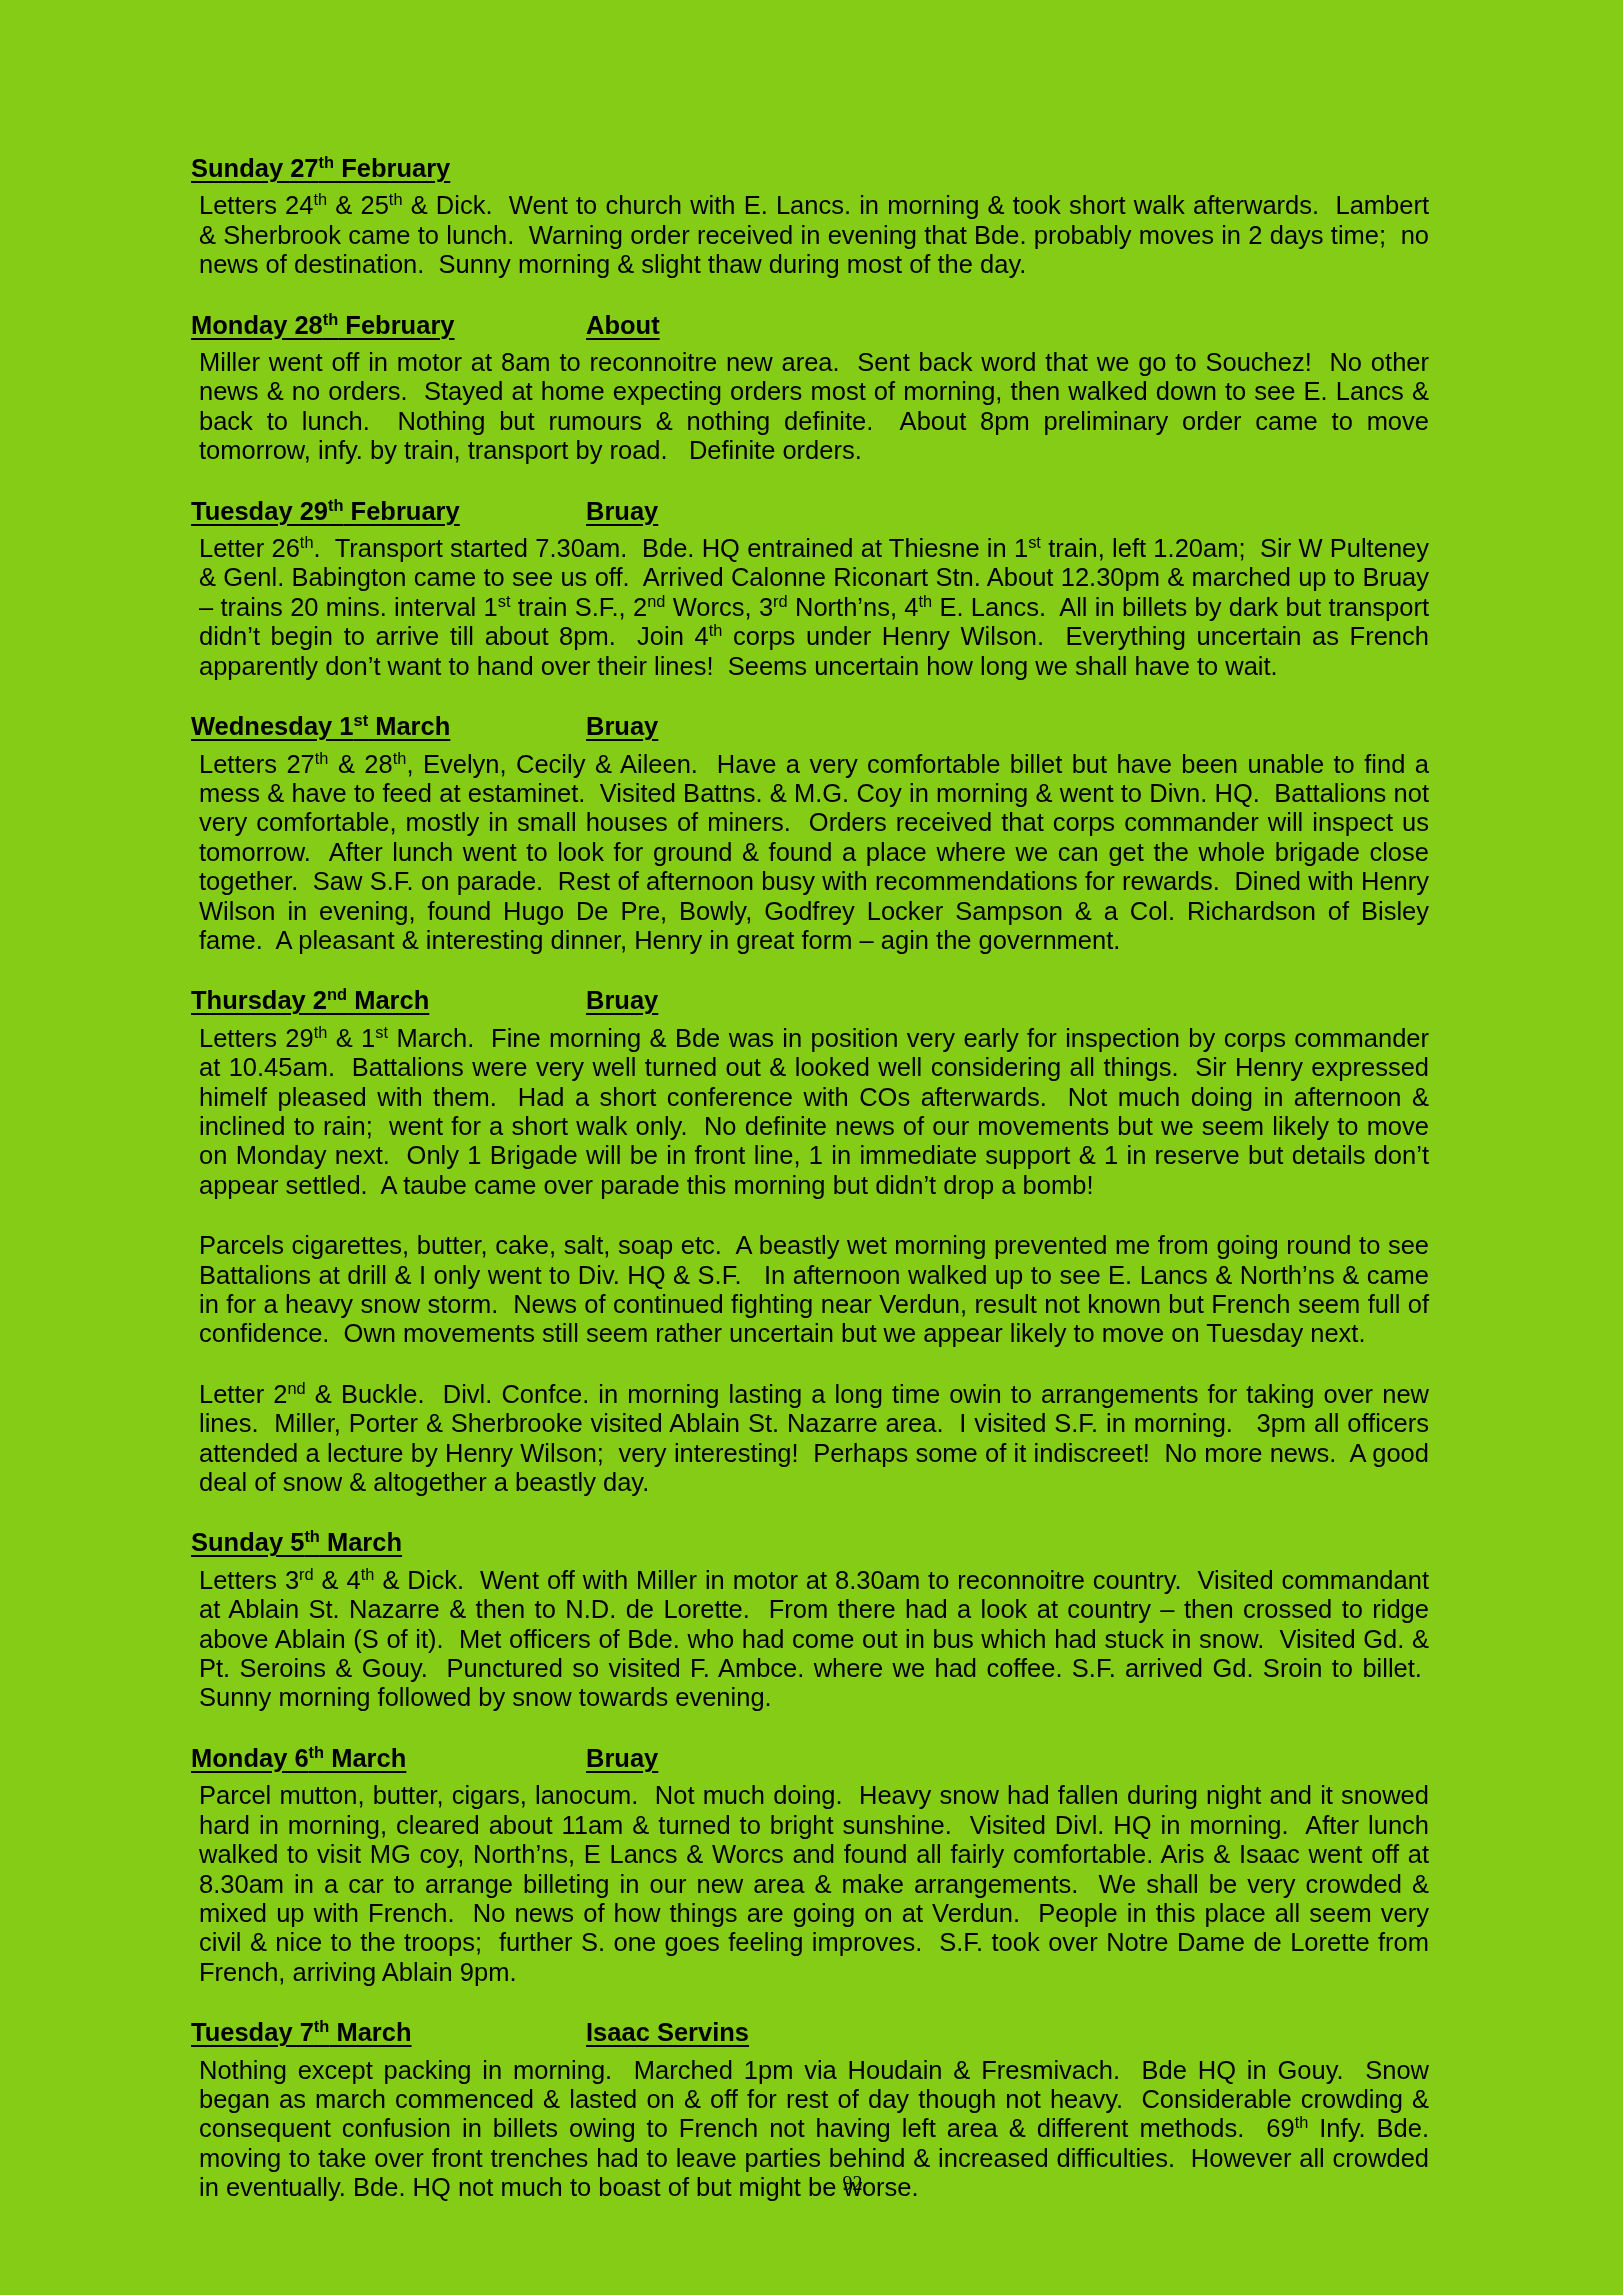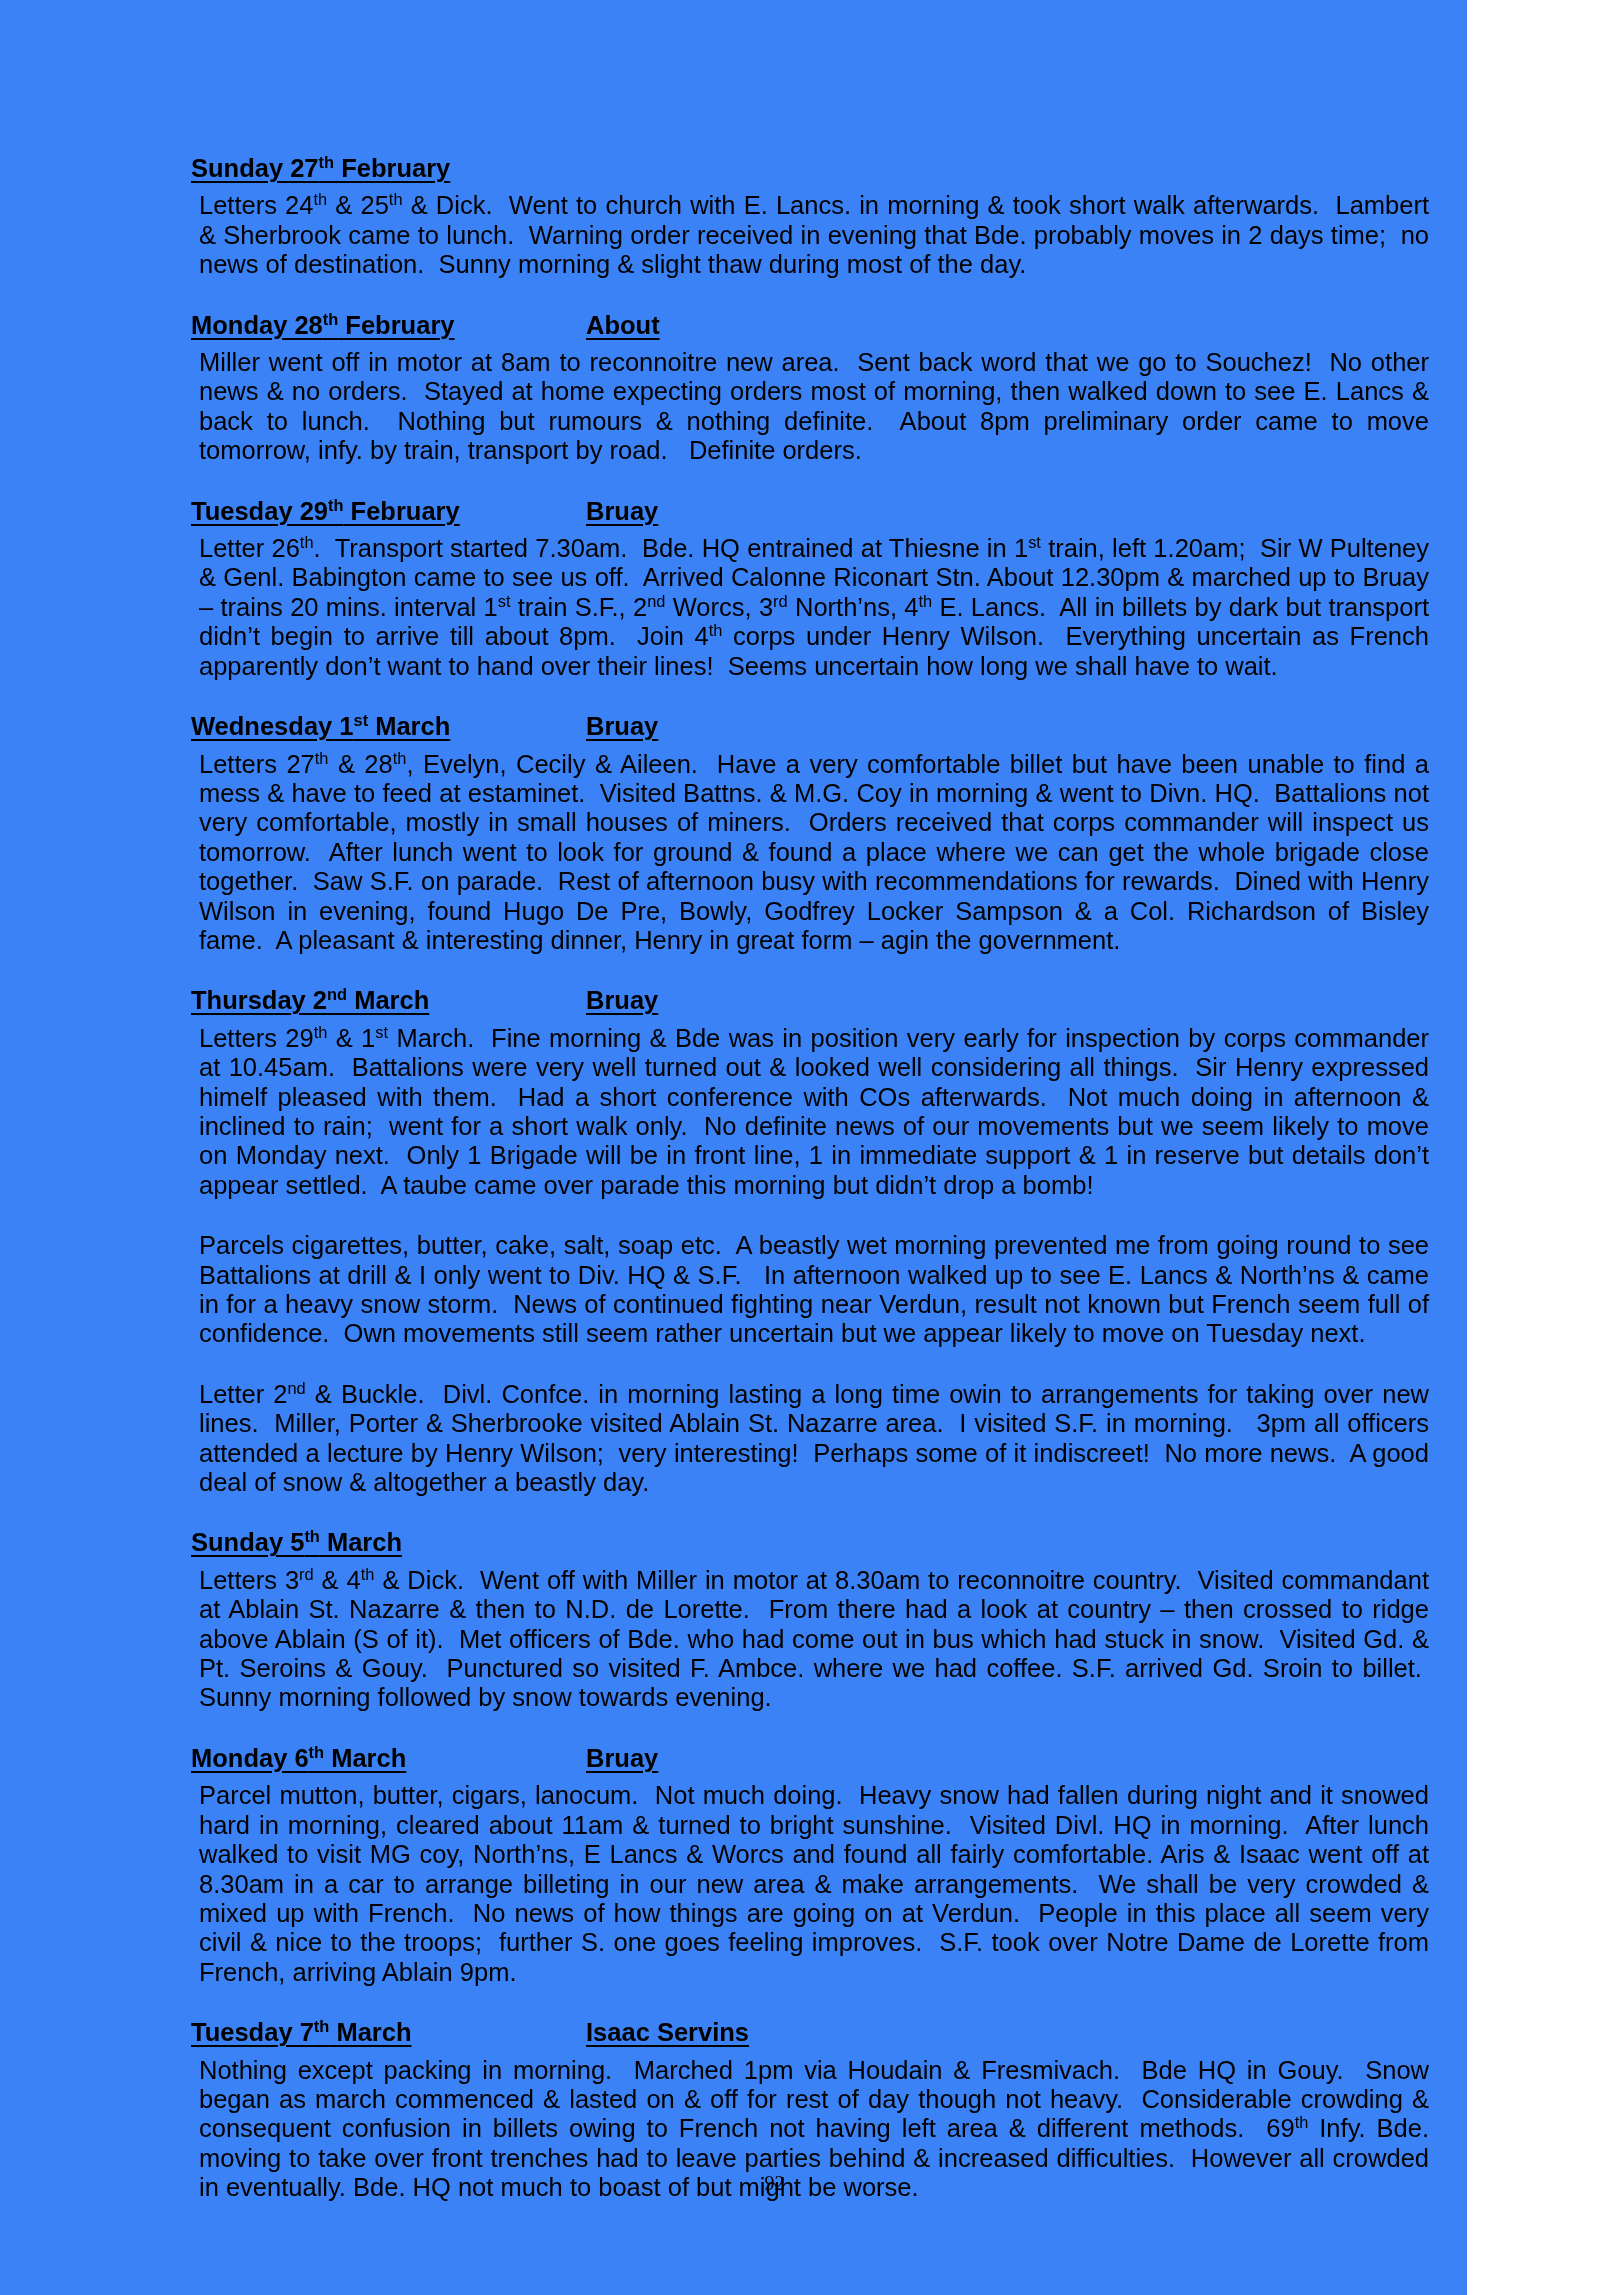--- a/index.html
+++ b/index.html
@@ -1,20 +1,20 @@
 <!DOCTYPE html>
 <html lang="en" style="font-size:10.5px"><head>
 <meta charset="utf-8">
 <style>
   html, body { margin: 0; padding: 0; background: #ffffff; }
   .page {
     position: relative;
-    width: 1467px;
+    width: 1623px;
     height: 2295px;
-    background: #3b82f6;
+    background: #84cc16;
     color: #000000;
     font-family: "Liberation Sans", sans-serif;
     overflow: hidden;
   }
   .content {
     position: absolute;
     left: 191px;
     top: 154px;
     width: 1246px;
   }

